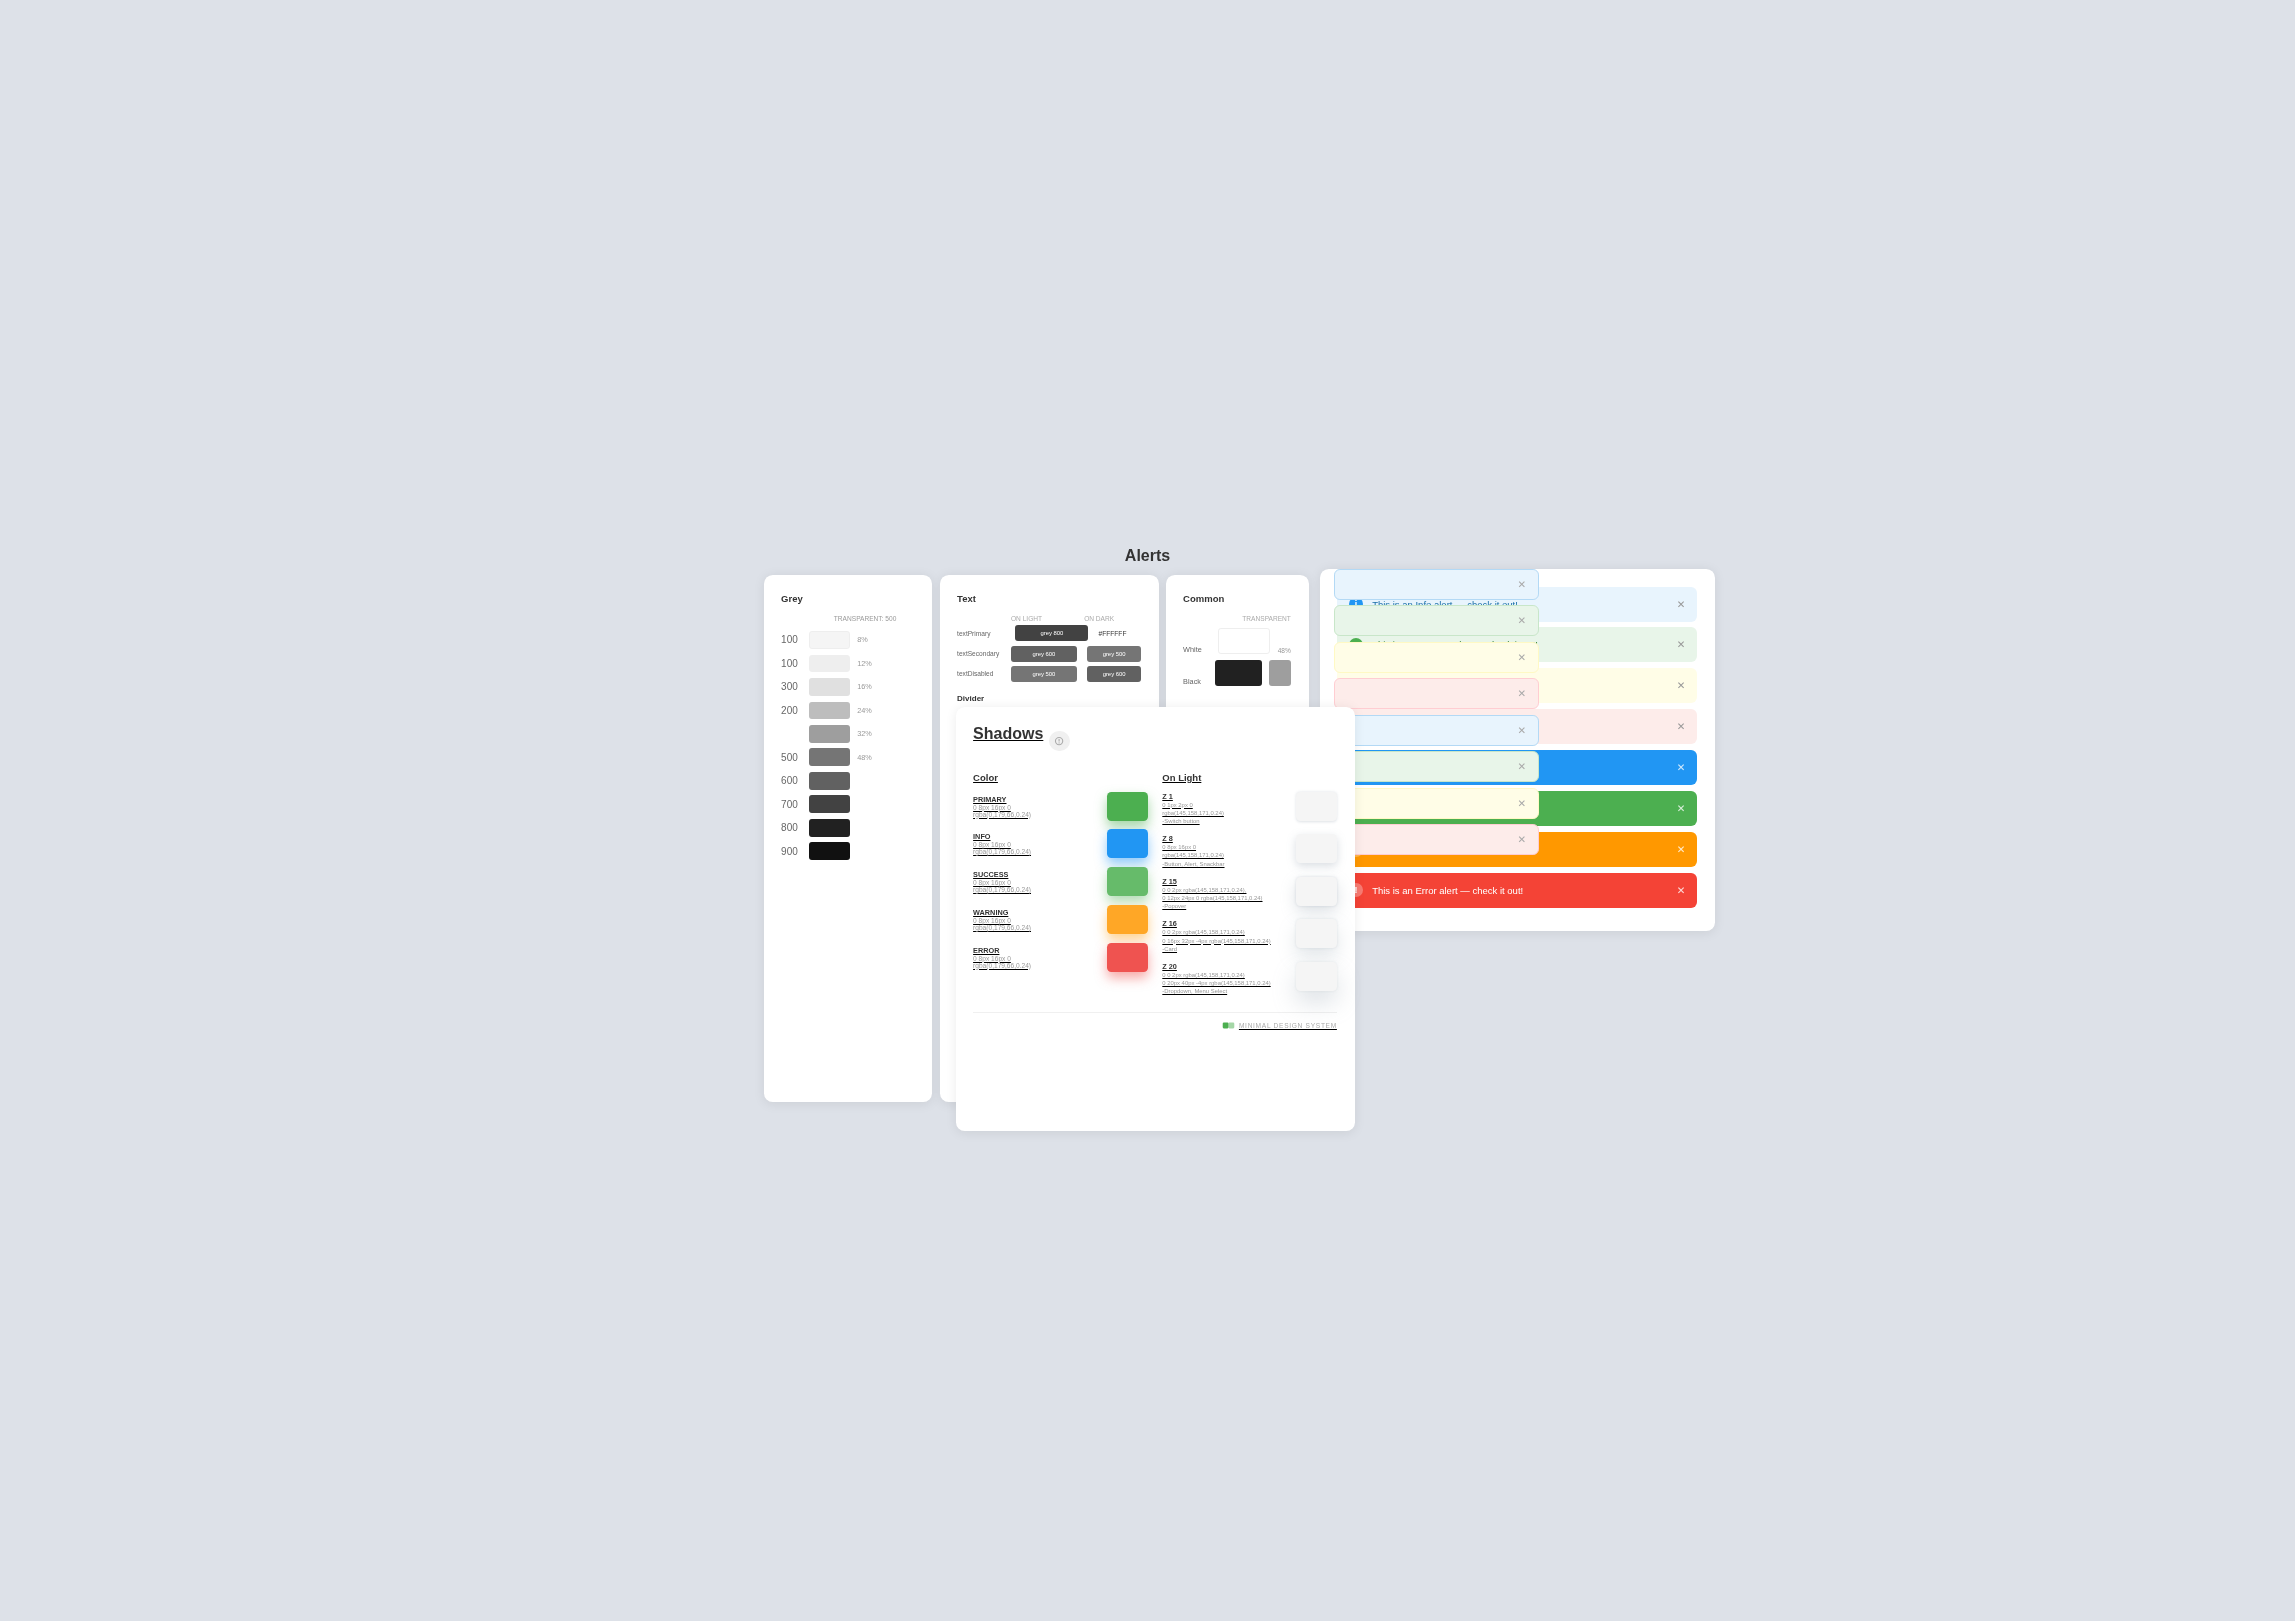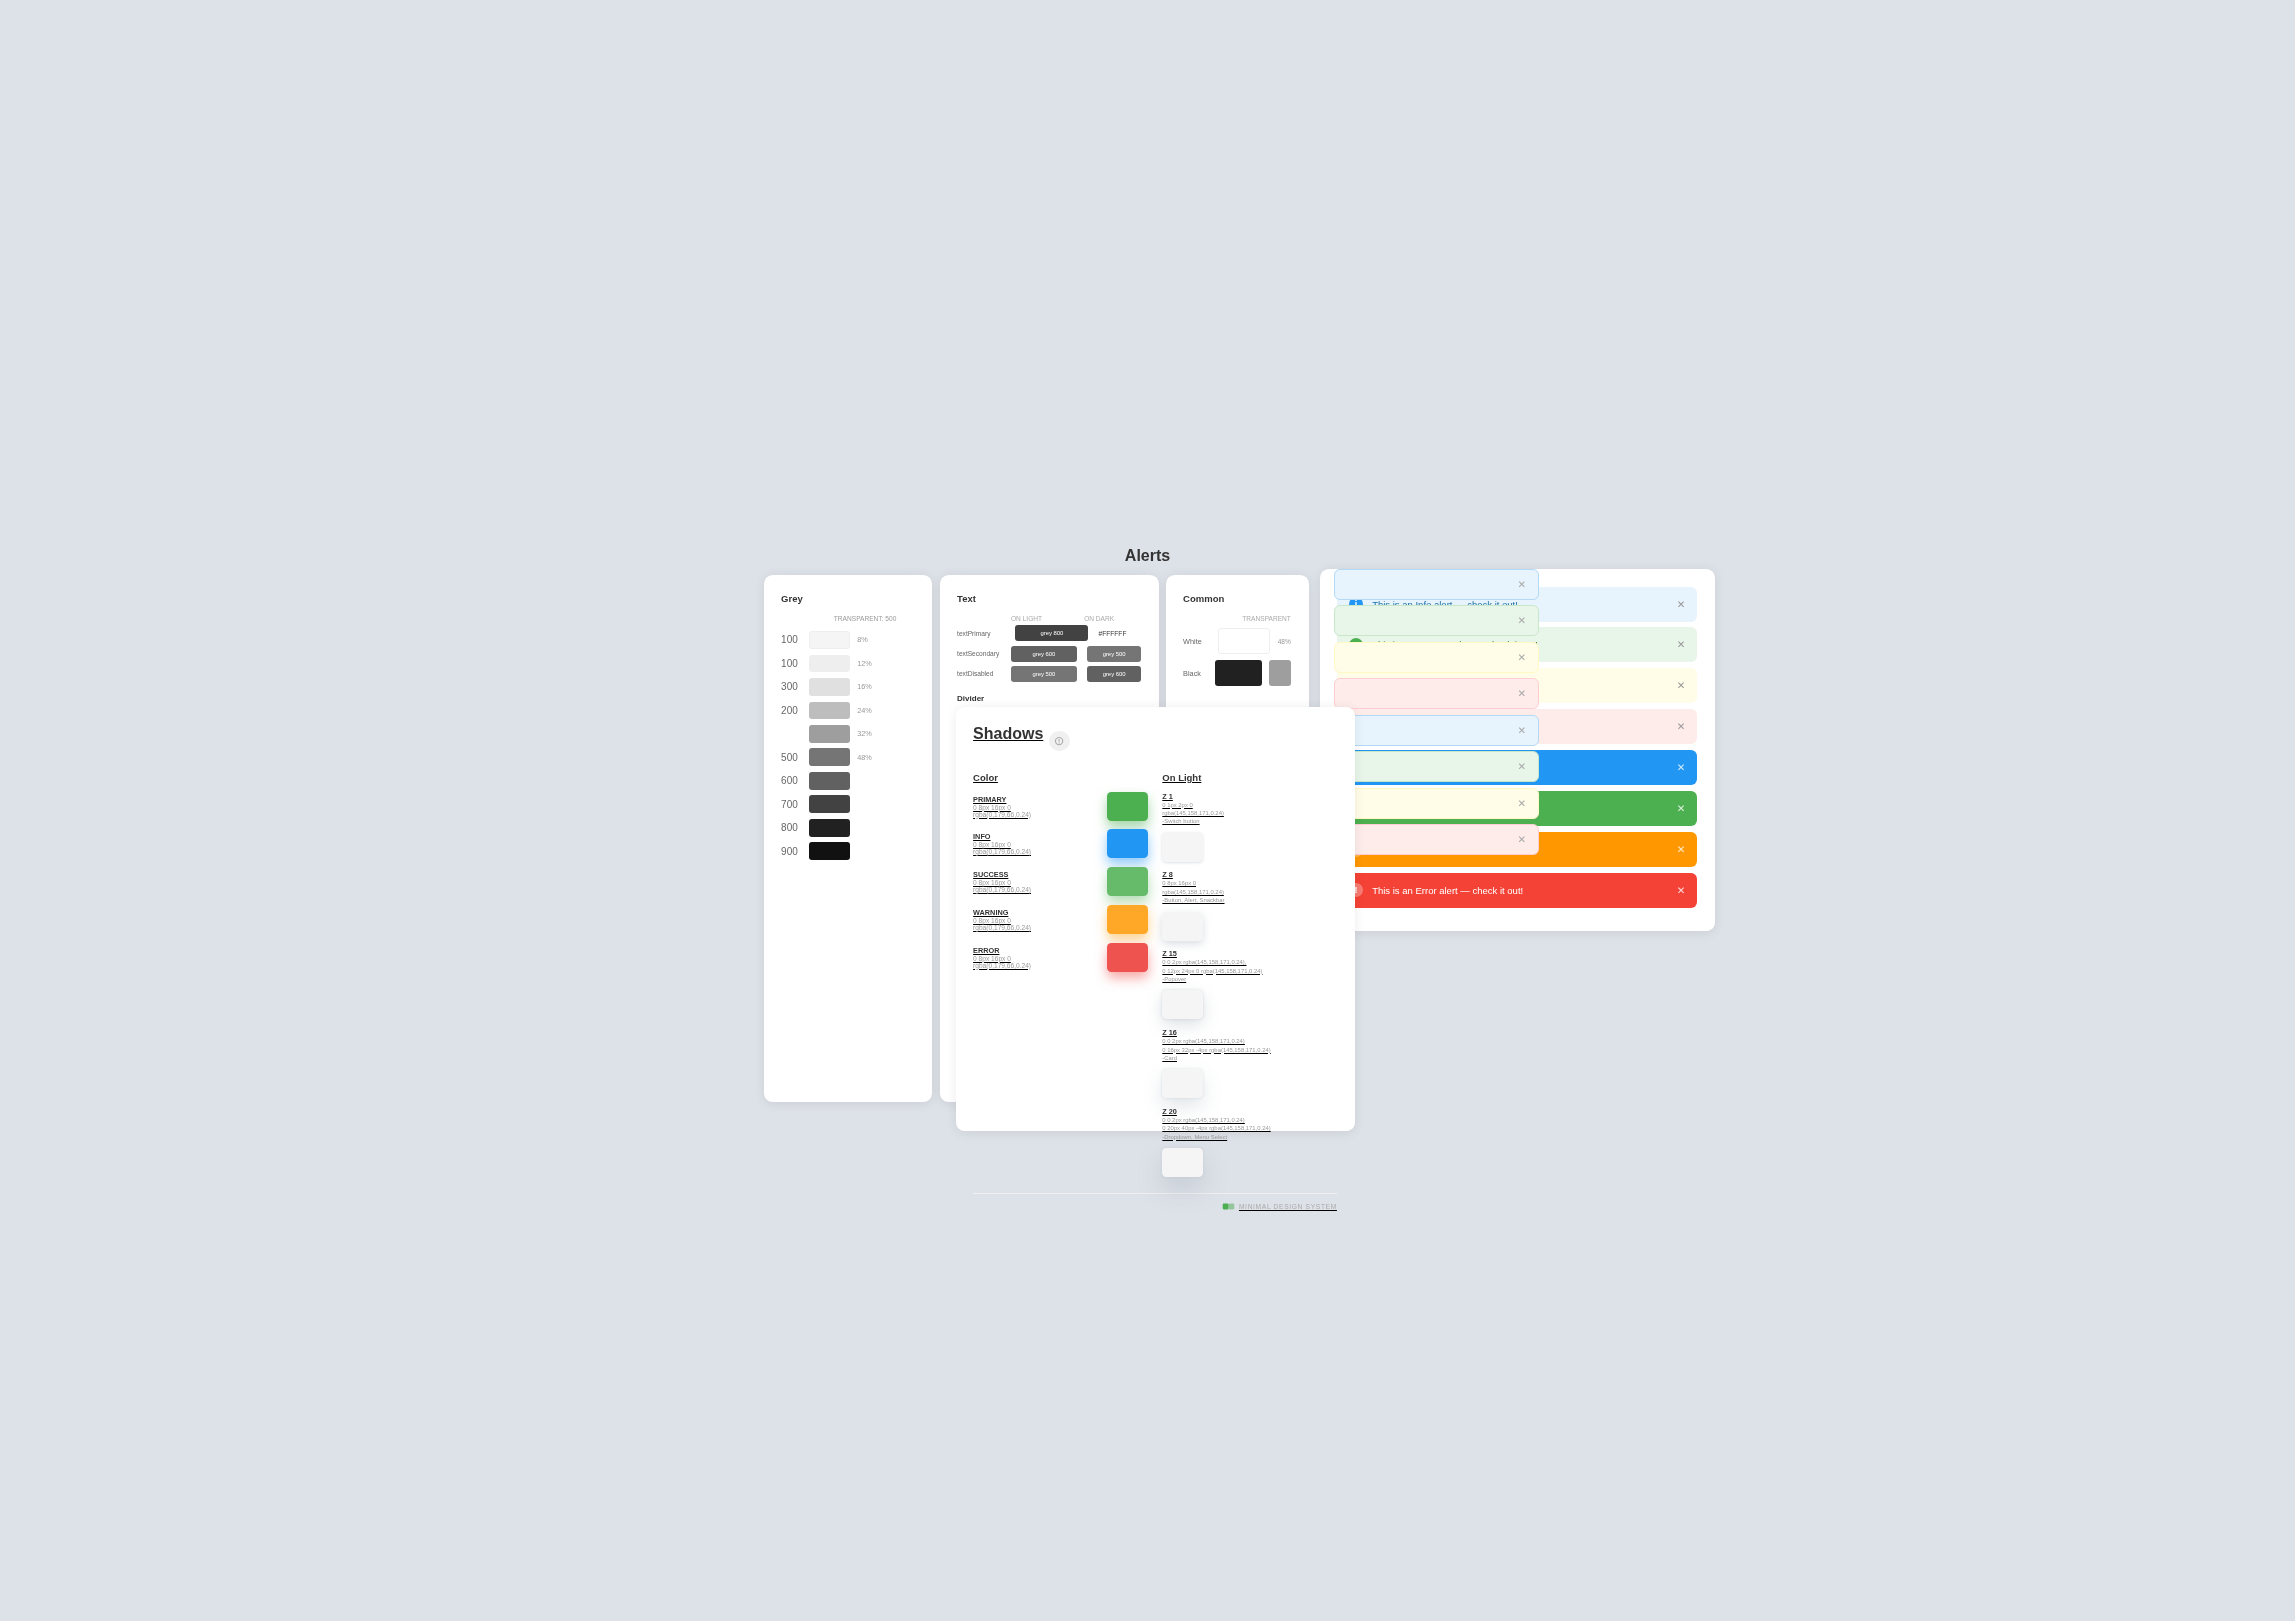--- a/index.html
+++ b/index.html
@@ -119,21 +119,21 @@
     
     .common-card {
       top: 35px;
       left: 402px;
       width: 143px;
       height: 527px;
     }
 
     .common-row {
       display: flex;
-      align-items: center;
+      align-items: flex-end;
       gap: 7.3px;
       margin-bottom: 5.9px;
     }
 
     
     .alerts-panel {
       top: 29px;
       left: 556px;
       width: 395px;
     }
@@ -271,21 +271,20 @@
       width: 41px;
       height: 29px;
       border-radius: 4.4px;
     }
 
     .shadow-on-light-row {
       display: flex;
       align-items: flex-start;
       gap: 7.3px;
       margin-bottom: 8.8px;
-      flex-direction: column;
     }
 
     .shadow-on-light-info {
       flex: 1;
     }
 
     .shadow-z-title {
       font-size: 7.3px;
       font-weight: 600;
       color: #333;

